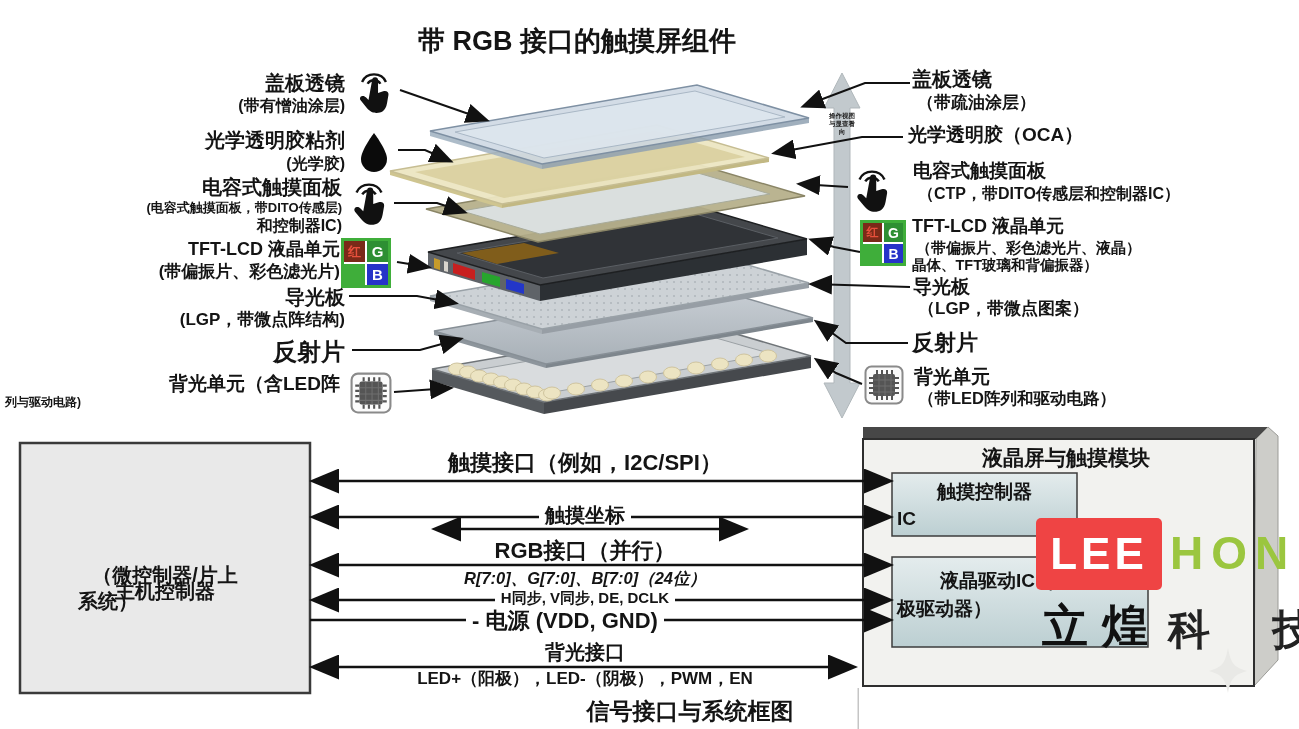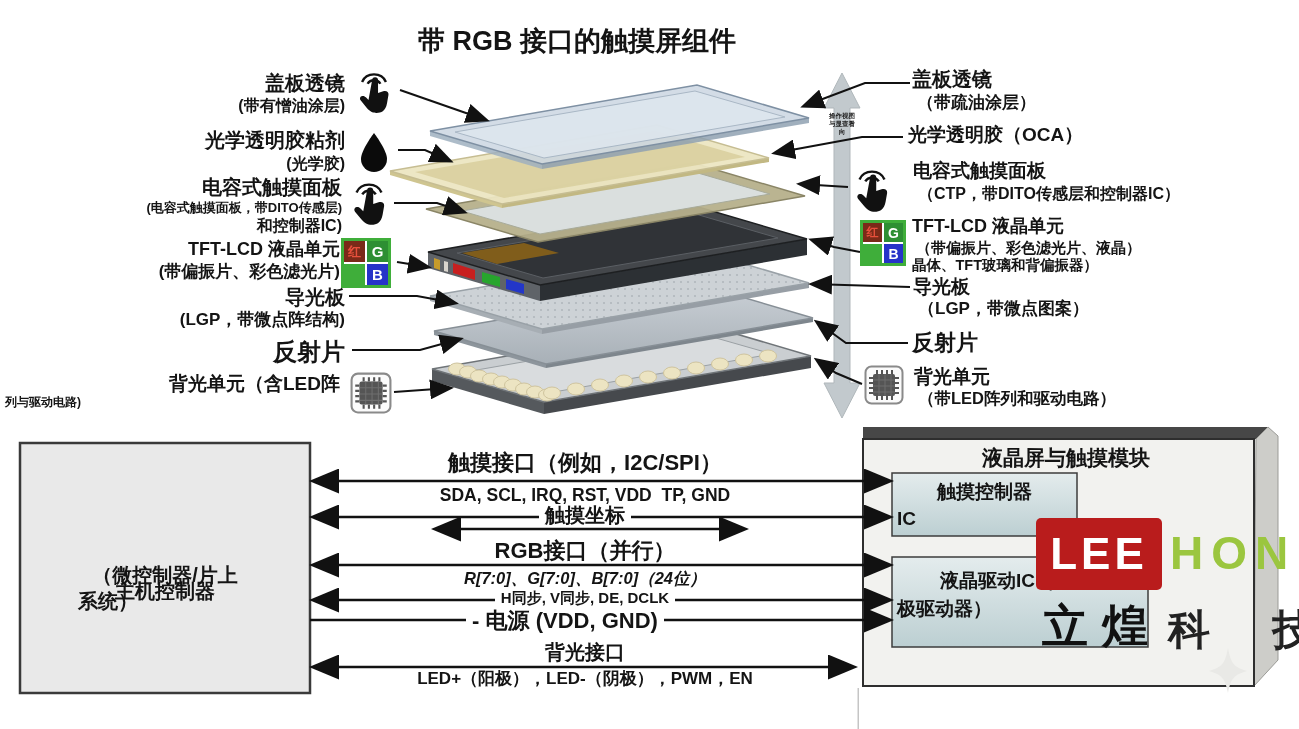--- a/index.html
+++ b/index.html
@@ -272,36 +272,36 @@
   <div class="txt ctr b600" style="left:20px;top:564px;width:290px;font-size:20px;">（微控制器/片上</div>
   <div class="txt b600" style="left:78px;top:590px;font-size:20px;">系统）</div>
 
   <div class="txt ctr b700" style="left:876px;top:446px;width:380px;font-size:21px;">液晶屏与触摸模块</div>
   <div class="txt ctr b600" style="left:892px;top:481px;width:185px;font-size:19px;">触摸控制器</div>
   <div class="txt b600" style="left:897px;top:508px;font-size:19px;">IC</div>
   <div class="txt b600" style="left:940px;top:570px;font-size:19px;">液晶驱动IC（源/栅</div>
   <div class="txt b600" style="left:897px;top:598px;font-size:19px;">极驱动器）</div>
 
   <div class="txt ctr b700" style="left:320px;top:450px;width:530px;font-size:22px;">触摸接口（例如，I2C/SPI）</div>
-  <div class="txt ctr b700" style="left:320px;top:485px;width:530px;font-size:17.5px;white-space:pre;">SDA, SCL, IRQ, RST, VDD  TP, GND</div>
   <div class="txt ctr" style="left:320px;top:504px;width:530px;font-size:20px;">
     <span class="wbg b600">触摸坐标</span>
   </div>
   <div class="txt ctr b700" style="left:320px;top:538px;width:530px;font-size:22px;">RGB接口（并行）</div>
   <div class="txt ctr b600" style="left:320px;top:569px;width:530px;font-size:16.5px;font-style:italic;">R[7:0]、G[7:0]、B[7:0]（24位）</div>
   <div class="txt ctr" style="left:320px;top:589px;width:530px;font-size:15px;">
     <span class="wbg b700">H同步, V同步, DE, DCLK</span>
   </div>
   <div class="txt ctr" style="left:300px;top:608px;width:530px;font-size:22px;">
     <span class="wbg b600">- 电源 (VDD, GND)</span>
   </div>
   <div class="txt ctr b600" style="left:320px;top:641px;width:530px;font-size:20px;">背光接口</div>
   <div class="txt ctr b600" style="left:320px;top:669px;width:530px;font-size:17px;">LED+（阳极），LED-（阴极），PWM，EN</div>
 
-
-  <div class="wm" style="left:1036px;top:518px;width:126px;height:72px;background:#b91c1c;border-radius:5px;display:flex;align-items:center;justify-content:center;">
+  <div class="txt ctr b700" style="left:430px;top:698px;width:520px;font-size:23px;">信号接口与系统框图</div>
+
+  <div class="wm" style="left:1036px;top:518px;width:126px;height:72px;background:#ef4444;border-radius:5px;display:flex;align-items:center;justify-content:center;">
     <span style="color:#fff;font-size:44px;font-weight:700;letter-spacing:4px;">LEE</span>
   </div>
   <div class="wm" style="left:1170px;top:526px;font-size:46px;font-weight:600;letter-spacing:8px;color:#9bc63f;">HON</div>
   <div class="wm" style="left:1042px;top:596px;font-size:46px;font-weight:700;letter-spacing:14px;color:#111;font-family:'Liberation Serif','DejaVu Serif',serif;">立煌</div>
   <div class="wm" style="left:1168px;top:602px;font-size:42px;font-weight:600;letter-spacing:26px;color:#222;font-family:'Liberation Serif','DejaVu Serif',serif;">科  技</div>
 
 </div>
 
 </body></html>

